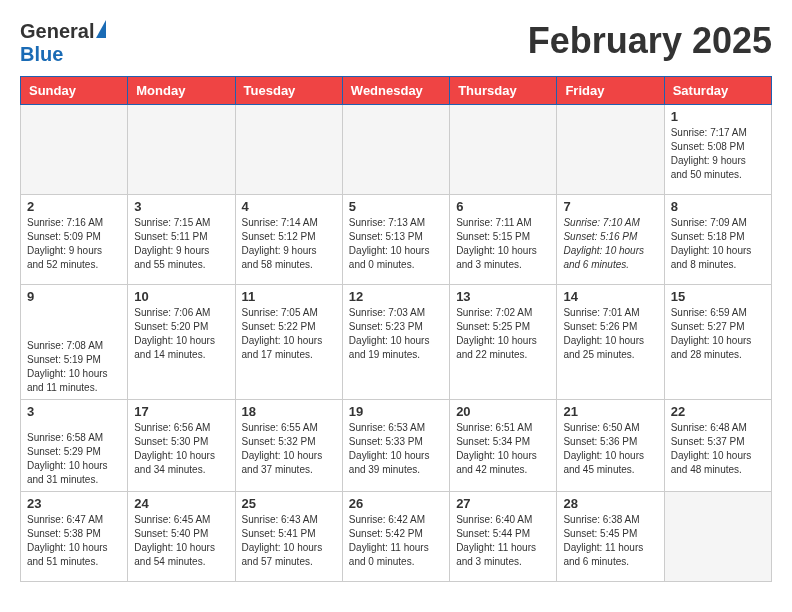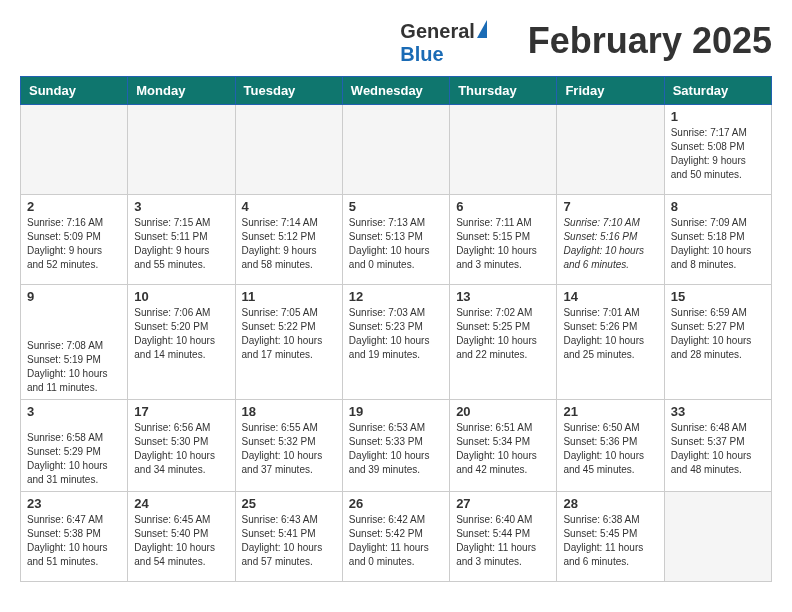--- a/index.html
+++ b/index.html
@@ -6,21 +6,21 @@
     body {
       font-family: Arial, sans-serif;
       background: #fff;
       width: 792px;
       min-height: 612px;
       padding: 20px;
     }
     .header {
       display: flex;
       align-items: flex-start;
-      justify-content: flex-end;
+      justify-content: space-between;
       margin-bottom: 10px;
     }
     .logo {
       display: flex;
       flex-direction: column;
       align-items: flex-start;
     }
     .logo-text {
       display: flex;
       align-items: center;
@@ -55,21 +55,21 @@
     .location-title {
       font-size: 16px;
       color: #555;
     }
     .calendar {
       width: 100%;
       border-collapse: collapse;
       border: 1px solid #ccc;
     }
     .calendar th {
-      background: #0f766e;
+      background: #ef4444;
       color: #fff;
       padding: 6px 8px;
       text-align: left;
       font-size: 13px;
       border: 1px solid #2060b0;
     }
     .calendar td {
       border: 1px solid #ccc;
       vertical-align: top;
       padding: 4px 6px;
@@ -256,21 +256,21 @@
 Sunset: 5:34 PM
 Daylight: 10 hours and 42 minutes.</div>
         </td>
         <td>
           <span class="day-number">21</span>
           <div class="day-info" style="white-space: pre-line;">Sunrise: 6:50 AM
 Sunset: 5:36 PM
 Daylight: 10 hours and 45 minutes.</div>
         </td>
         <td>
-          <span class="day-number">33</span>
+          <span class="day-number">22</span>
           <div class="day-info" style="white-space: pre-line;">Sunrise: 6:48 AM
 Sunset: 5:37 PM
 Daylight: 10 hours and 48 minutes.</div>
         </td>
       </tr>
       <tr>
         <td>
           <span class="day-number">23</span>
           <div class="day-info" style="white-space: pre-line;">Sunrise: 6:47 AM
 Sunset: 5:38 PM

